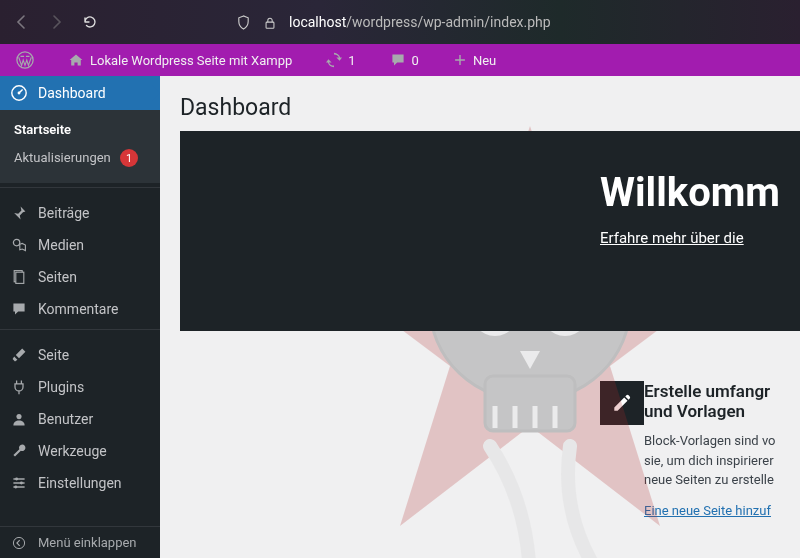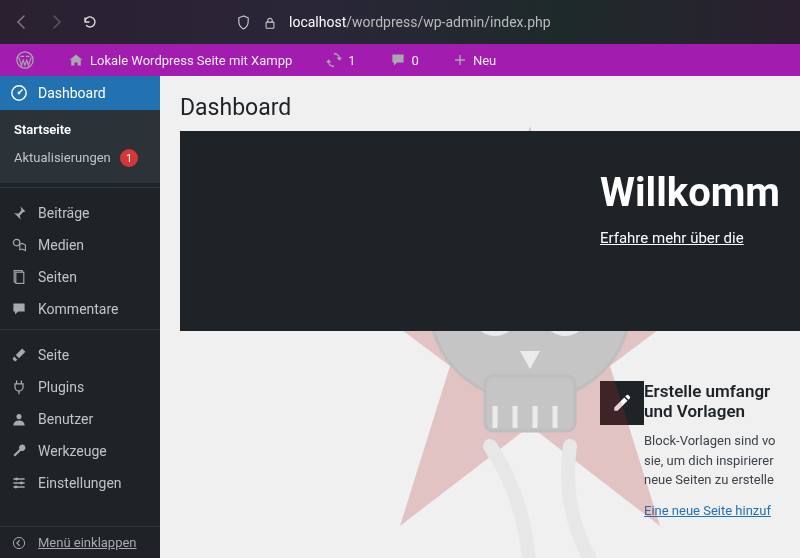--- a/index.html
+++ b/index.html
@@ -20,21 +20,21 @@
   .wp-sidebar { width:160px; background:#1d2327; color:#f0f0f1; font-size:14px; display:flex; flex-direction:column; }
   .menu-item { display:flex; align-items:center; gap:10px; padding:8px 10px; cursor:pointer; color:#c3c4c7; }
   .menu-item.current { background:#2271b1; color:#fff; position:relative; }
   .menu-item.current::after { content:""; position:absolute; right:-8px; top:50%; margin-top:-8px; border:8px solid transparent; border-left-color:#2271b1; }
   .menu-item .mi-icon { width:18px; display:inline-flex; justify-content:center; }
   .submenu { background:#2c3338; padding:6px 0 10px 0; }
   .submenu a { display:block; padding:6px 12px 6px 14px; font-size:13px; color:#c3c4c7; text-decoration:none; cursor:pointer; }
   .submenu a.current { color:#ffffff; font-weight:600; }
   .submenu a .badge { display:inline-flex; align-items:center; justify-content:center; min-width:18px; height:18px; border-radius:9px; background:#d63638; color:#fff; font-size:11px; margin-left:6px; padding:0 5px; }
   .menu-sep { height:6px; border-top:1px solid #32373c; margin:4px 0; }
-  .collapse { margin-top:auto; border-top:1px solid #32373c; color:#a7aaad; font-size:13px;text-decoration:underline; }
+  .collapse { margin-top:auto; border-top:1px solid #32373c; color:#a7aaad; font-size:13px; }
   
   .wp-main { flex:1; background:#f0f0f1; overflow:hidden; position:relative; }
   .wp-main h1 { font-size:23px; font-weight:400; color:#1d2327; padding:18px 20px 10px; }
   .welcome-panel { margin:0 0 20px 20px; background:#1d2327; color:#fff; padding:40px 0 40px 420px; position:relative; min-height:200px; }
   .welcome-panel h2 { font-size:40px; font-weight:700; line-height:1.1; }
   .welcome-panel .learn-more { display:inline-block; margin-top:14px; color:#fff; text-decoration:underline; font-size:15px; }
   .welcome-card { margin-left:20px; display:flex; padding:30px 0 0 420px; }
   .card-icon { width:44px; height:44px; background:#1d2327; display:flex; align-items:center; justify-content:center; flex:0 0 44px; }
   .card-body h3 { font-size:17px; font-weight:600; color:#1d2327; margin-bottom:10px; }
   .card-body p { font-size:13px; color:#3c434a; line-height:1.5; margin-bottom:10px; }

